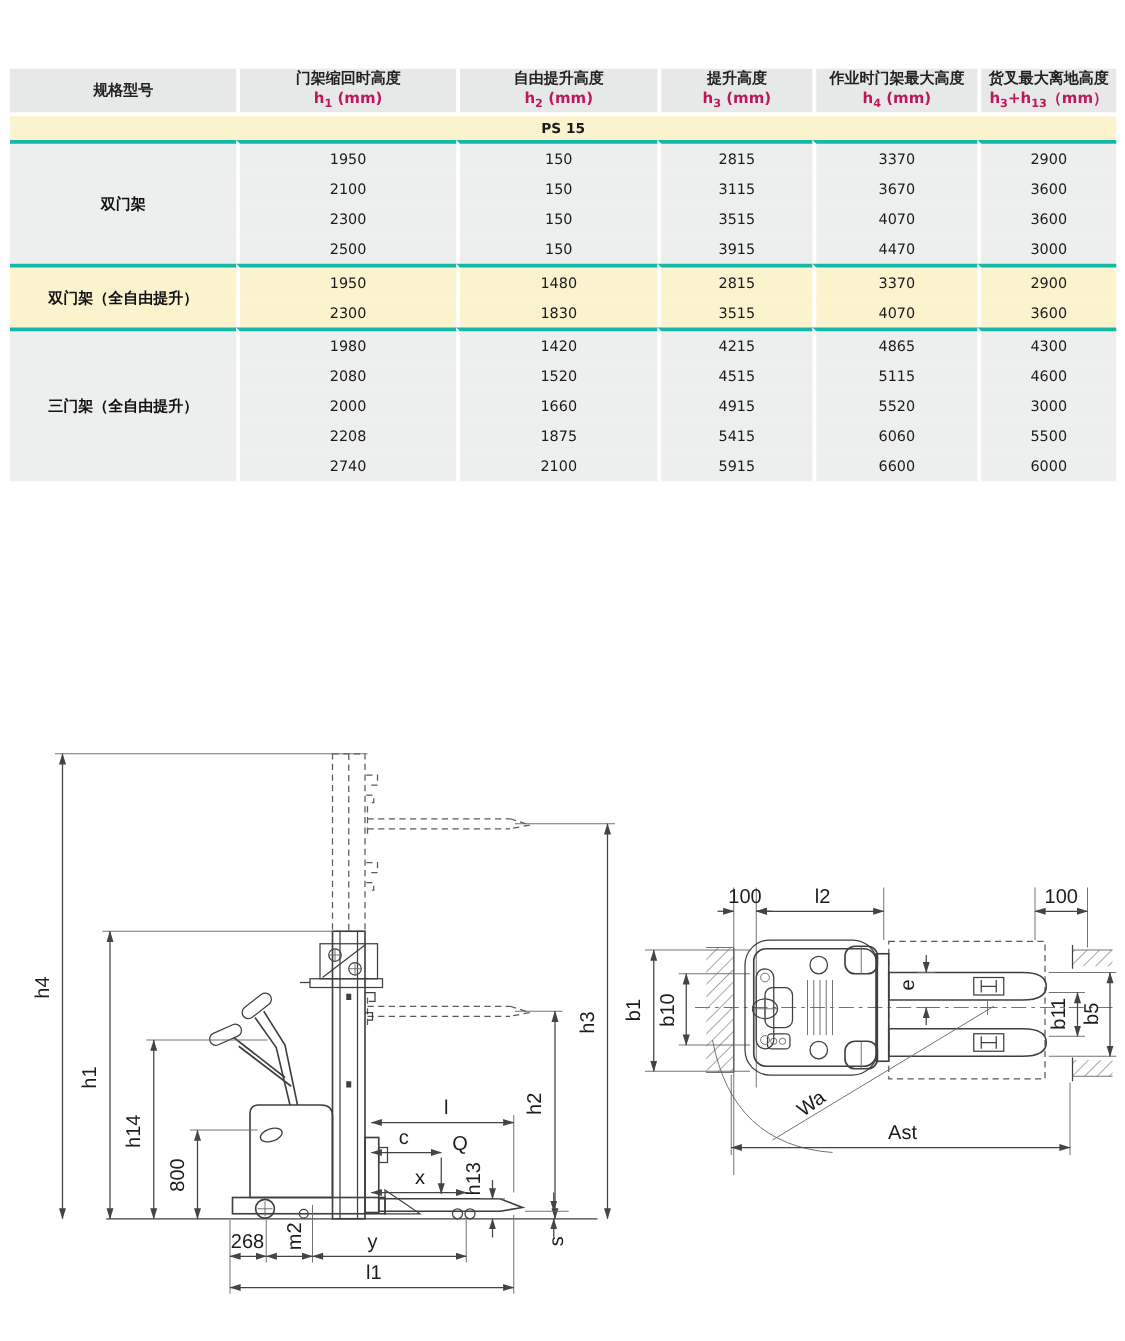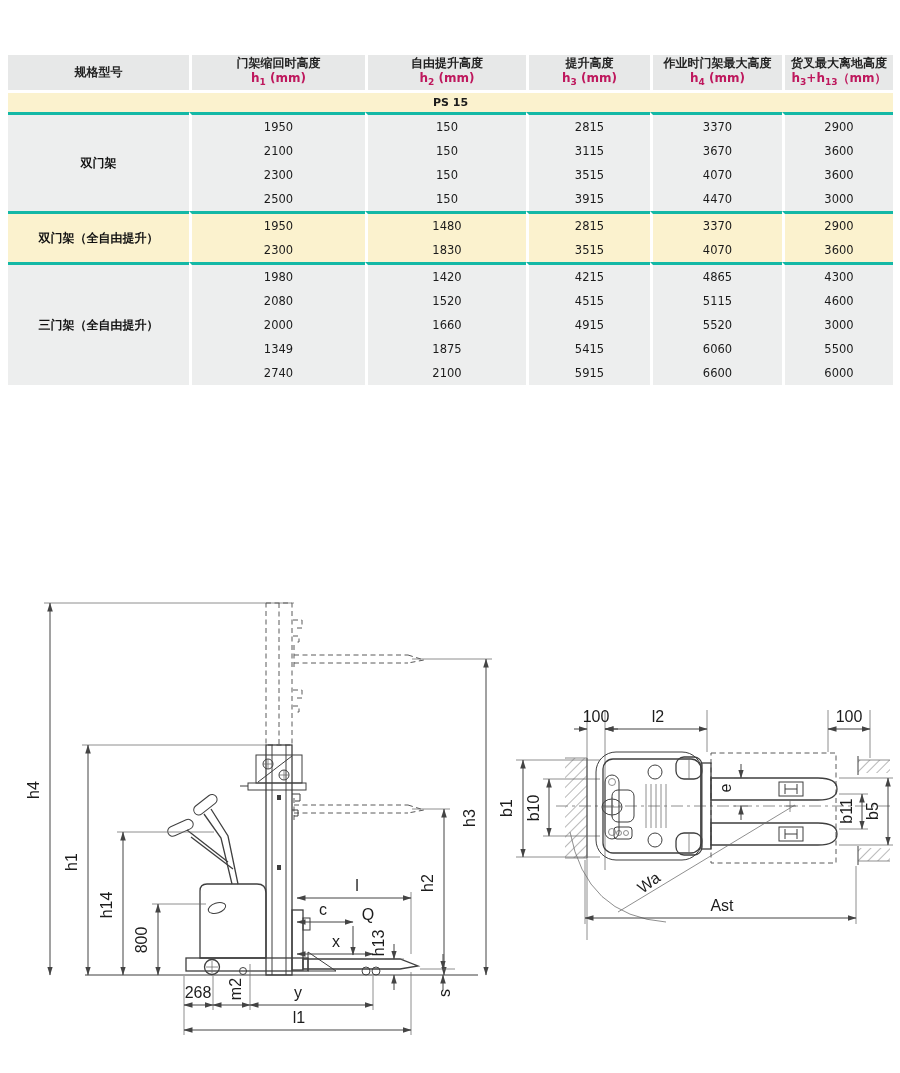--- a/index.html
+++ b/index.html
@@ -140,21 +140,21 @@
         <td>4600</td>
       </tr>
       <tr>
         <td>2000</td>
         <td>1660</td>
         <td>4915</td>
         <td>5520</td>
         <td>3000</td>
       </tr>
       <tr>
-        <td>1349</td>
+        <td>2208</td>
         <td>1875</td>
         <td>5415</td>
         <td>6060</td>
         <td>5500</td>
       </tr>
       <tr>
         <td>2740</td>
         <td>2100</td>
         <td>5915</td>
         <td>6600</td>

